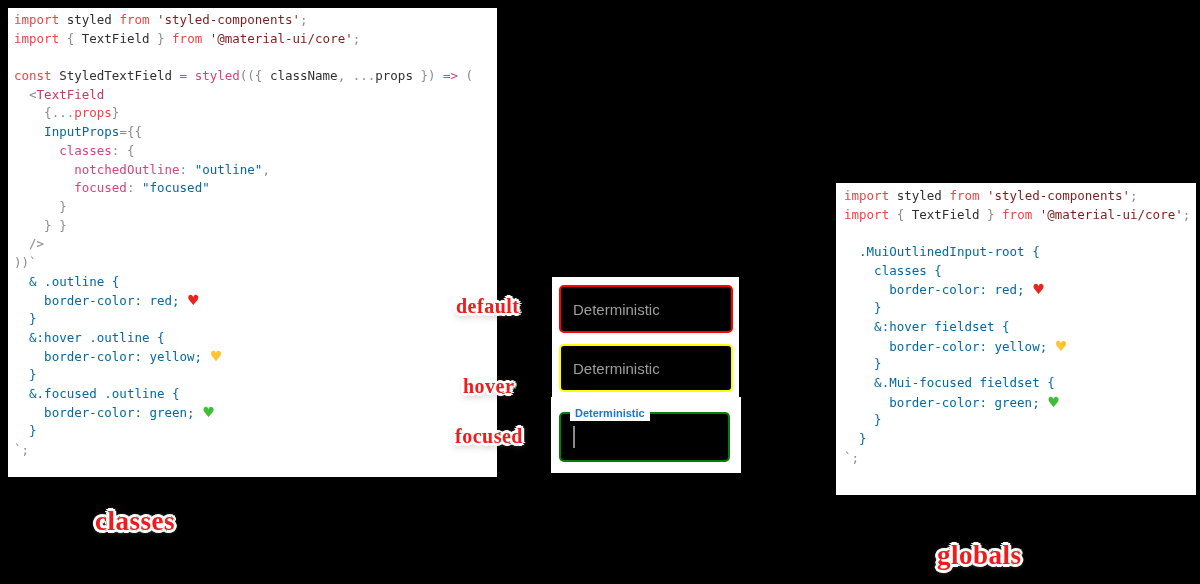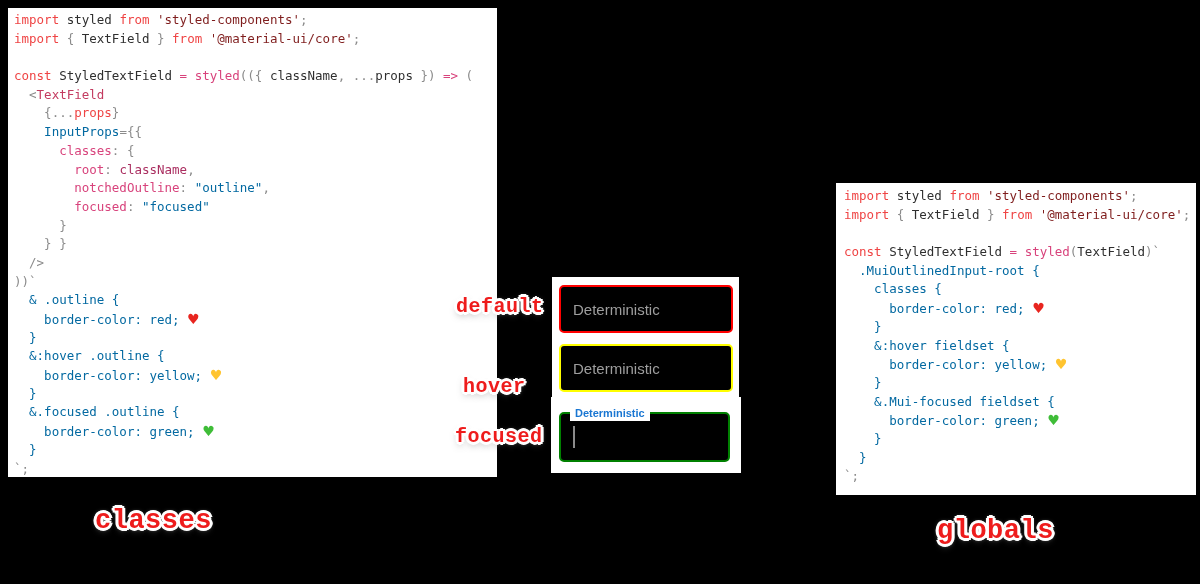--- a/index.html
+++ b/index.html
@@ -36,43 +36,42 @@
   #tf-hover   { left:7px; top:67px; width:174px; height:48px; border:2px solid yellow; }
   #tf-focused { left:8px; top:15px; width:171px; height:50px; border:2px solid green; }
   .tf .ph { color:#9e9e9e; font-size:15px; padding-left:12px; }
   .legend { position:absolute; top:-9px; left:9px; background:#fff; padding:0 5px;
             font-size:11px; font-weight:bold; color:#1976d2; line-height:16px;
             font-family:"Liberation Sans", sans-serif; }
   .caret { position:absolute; left:12px; top:12px; width:2px; height:22px; background:#8a8a8a; }
 
   
   .bubble { position:absolute; color:#ee1c1c; font-weight:800;
-            font-family:Liberation Mono, monospace; letter-spacing:0.5px;
+            font-family:Liberation Serif, serif; letter-spacing:0.5px;
             text-shadow:-2px -2px 0 #fff, 2px -2px 0 #fff, -2px 2px 0 #fff, 2px 2px 0 #fff,
                         -3px 0 0 #fff, 3px 0 0 #fff, 0 -3px 0 #fff, 0 3px 0 #fff,
                         0 0 5px rgba(255,255,255,.85), 0 4px 6px rgba(90,90,90,.5); }
   #lbl-default { left:456px; top:295px; font-size:20px; }
   #lbl-hover   { left:463px; top:375px; font-size:20px; }
   #lbl-focused { left:455px; top:425px; font-size:20px; }
   #lbl-classes { left:95px;  top:506px; font-size:27px; }
-  #lbl-globals { left:913px; top:516px; font-size:27px;padding-left:24px; }
+  #lbl-globals { left:913px; top:540px; font-size:27px;padding-left:24px; }
 </style>
 </head>
 <body>
 
 <div id="left-panel" class="code-panel">
     <div class="code-line"><span class="kw">import</span><span class="pl"> styled </span><span class="kw">from</span><span class="pl"> </span><span class="st">'styled-components'</span><span class="pu">;</span></div>
     <div class="code-line"><span class="kw">import</span><span class="pl"> </span><span class="pu">{ </span><span class="pl">TextField</span><span class="pu"> }</span><span class="pl"> </span><span class="kw">from</span><span class="pl"> </span><span class="st">'@material-ui/core'</span><span class="pu">;</span></div>
     <div class="code-line">&nbsp;</div>
     <div class="code-line"><span class="kw">const</span><span class="pl"> StyledTextField </span><span class="pk">=</span><span class="pl"> </span><span class="pk">styled</span><span class="pu">(({ </span><span class="pl">className</span><span class="pu">, ...</span><span class="pl">props</span><span class="pu"> })</span><span class="pl"> </span><span class="pk">=&gt;</span><span class="pu"> (</span></div>
     <div class="code-line"><span class="pl">  </span><span class="pu">&lt;</span><span class="tag">TextField</span></div>
     <div class="code-line"><span class="pl">    </span><span class="pu">{...</span><span class="kw">props</span><span class="pu">}</span></div>
     <div class="code-line"><span class="pl">    </span><span class="gr">InputProps</span><span class="pu">={{</span></div>
     <div class="code-line"><span class="pl">      </span><span class="pk">classes</span><span class="pu">: {</span></div>
-    <div class="code-line"><span class="pl">        </span><span class="pk">root</span><span class="pu">: </span><span class="mg">className</span><span class="pu">,</span></div>
     <div class="code-line"><span class="pl">        </span><span class="pk">notchedOutline</span><span class="pu">: </span><span class="gr">"outline"</span><span class="pu">,</span></div>
     <div class="code-line"><span class="pl">        </span><span class="pk">focused</span><span class="pu">: </span><span class="gr">"focused"</span></div>
     <div class="code-line"><span class="pl">      </span><span class="pu">}</span></div>
     <div class="code-line"><span class="pl">    </span><span class="pu">} }</span></div>
     <div class="code-line"><span class="pl">  </span><span class="pu">/&gt;</span></div>
     <div class="code-line"><span class="pu">))`</span></div>
     <div class="code-line"><span class="gr">  &amp; .outline {</span></div>
     <div class="code-line"><span class="gr">    border-color: red; </span><span class="hr">♥</span></div>
     <div class="code-line"><span class="gr">  }</span></div>
     <div class="code-line"><span class="gr">  &amp;:hover .outline {</span></div>
@@ -81,21 +80,20 @@
     <div class="code-line"><span class="gr">  &amp;.focused .outline {</span></div>
     <div class="code-line"><span class="gr">    border-color: green; </span><span class="hg">♥</span></div>
     <div class="code-line"><span class="gr">  }</span></div>
     <div class="code-line"><span class="pu">`;</span></div>
   </div>
 
 <div id="right-panel" class="code-panel">
     <div class="code-line"><span class="kw">import</span><span class="pl"> styled </span><span class="kw">from</span><span class="pl"> </span><span class="st">'styled-components'</span><span class="pu">;</span></div>
     <div class="code-line"><span class="kw">import</span><span class="pl"> </span><span class="pu">{ </span><span class="pl">TextField</span><span class="pu"> }</span><span class="pl"> </span><span class="kw">from</span><span class="pl"> </span><span class="st">'@material-ui/core'</span><span class="pu">;</span></div>
     <div class="code-line">&nbsp;</div>
-    <div class="code-line"><span class="kw">const</span><span class="pl"> StyledTextField </span><span class="pk">=</span><span class="pl"> </span><span class="pk">styled</span><span class="pu">(</span><span class="pl">TextField</span><span class="pu">)`</span></div>
     <div class="code-line"><span class="gr">  .MuiOutlinedInput-root {</span></div>
     <div class="code-line"><span class="gr">    classes {</span></div>
     <div class="code-line"><span class="gr">      border-color: red; </span><span class="hr">♥</span></div>
     <div class="code-line"><span class="gr">    }</span></div>
     <div class="code-line"><span class="gr">    &amp;:hover fieldset {</span></div>
     <div class="code-line"><span class="gr">      border-color: yellow; </span><span class="hy">♥</span></div>
     <div class="code-line"><span class="gr">    }</span></div>
     <div class="code-line"><span class="gr">    &amp;.Mui-focused fieldset {</span></div>
     <div class="code-line"><span class="gr">      border-color: green; </span><span class="hg">♥</span></div>
     <div class="code-line"><span class="gr">    }</span></div>

